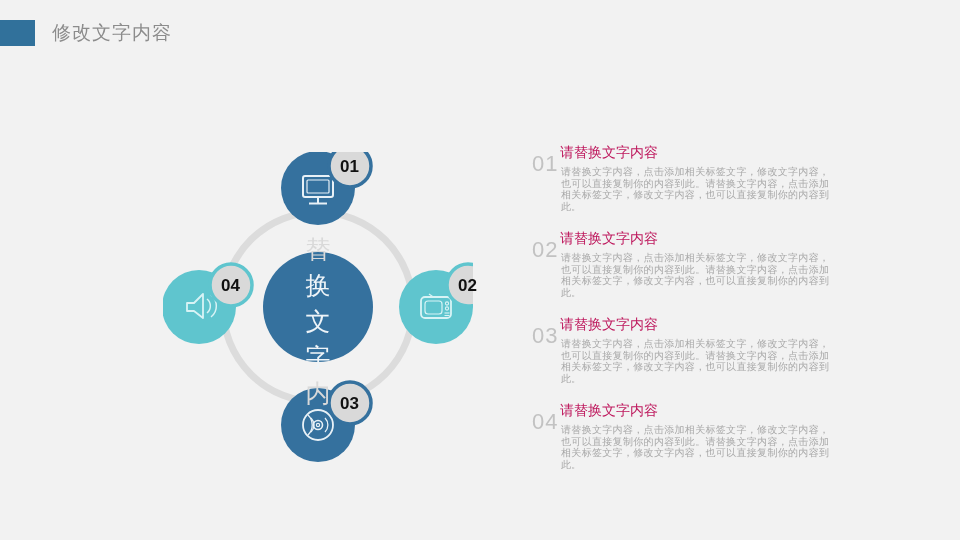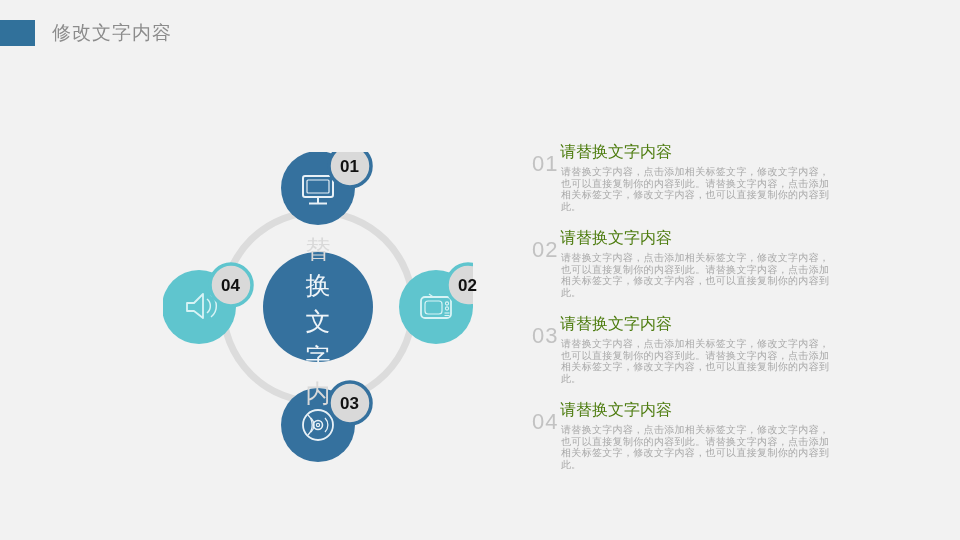--- a/index.html
+++ b/index.html
@@ -101,22 +101,22 @@
     top: 10px;
     font-size: 22px;
     color: #c2c2c2;
     line-height: 24px;
     letter-spacing: 1px;
   }
   .item-title {
     position: absolute;
     left: 28px;
     top: 0px;
-    font-size: 16px;
-    color: #4d7c0f;
+    font-size: 14px;
+    color: #be185d;
     line-height: 20px;
     white-space: nowrap;
   }
   .item-body {
     position: absolute;
     left: 29px;
     top: 24px;
     width: 268px;
     font-size: 10px;
     color: #a8a8a8;

